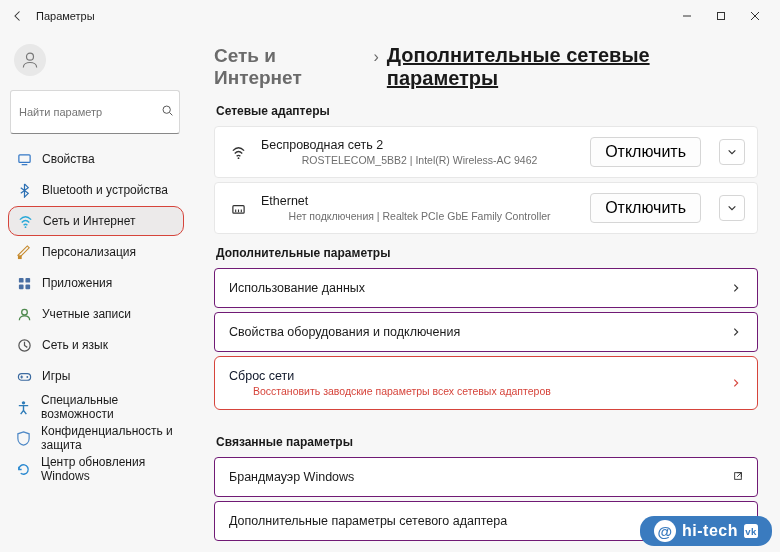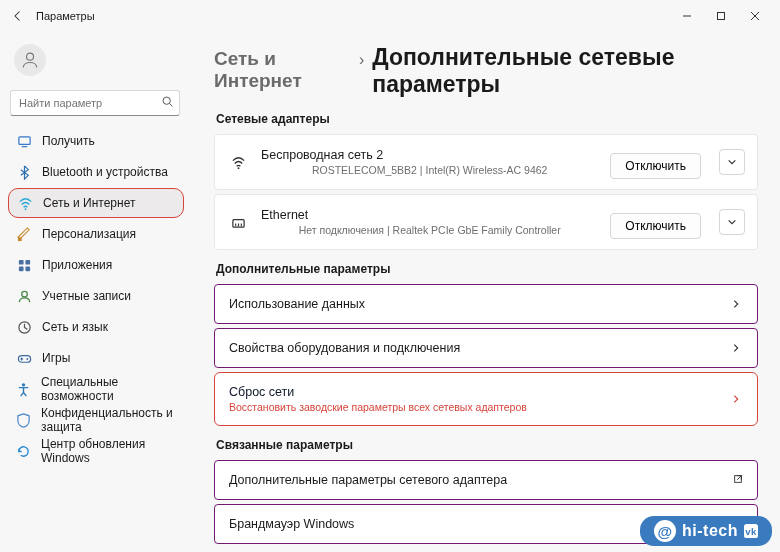--- a/index.html
+++ b/index.html
@@ -38,21 +38,21 @@
     background: #e8e8e8;
     display:flex; align-items:center; justify-content:center;
     margin: 8px 0 14px 6px;
   }
   .search {
     display:flex; align-items:center;
     background: #fff;
     border:1px solid #d8d8d8;
     border-bottom:1.5px solid #888;
     border-radius:3px;
-    height:26px;
+    height:44px;
     padding:0 8px;
     margin: 0 4px 10px 2px;
   }
   .search input {
     flex:1; border:none; outline:none; font-size:11px; background:transparent;
   }
   .navlist { display:flex; flex-direction:column; gap:1px; }
   .navitem {
     display:flex; align-items:center;
     height:30px;
@@ -74,21 +74,21 @@
     flex:1;
     padding: 6px 22px 0 24px;
     overflow-y:auto;
   }
   .breadcrumb {
     display:flex; align-items:baseline; gap:8px;
     margin: 6px 0 14px 0;
   }
   .breadcrumb .bc1 { font-size:19px; color:#6b6b6b; font-weight:600;}
   .breadcrumb .sep { font-size:16px; color:#6b6b6b; }
-  .breadcrumb .bc2 { font-size:23px; font-weight:700; }
+  .breadcrumb .bc2 { font-size:20px; font-weight:700;text-decoration:underline; }
   .section-label {
     font-size:12px; font-weight:600;
     margin: 6px 0 8px 2px;
   }
   .card {
     background:#fff;
     border:1px solid #e7e7e7;
     border-radius:4px;
     display:flex; align-items:center;
     padding: 10px 12px;
@@ -97,22 +97,21 @@
   }
   .card .icon { width:22px; display:flex; justify-content:center; color:#333;}
   .card .body { flex:1; }
   .card .title { font-size:12.5px; }
   .card .subtitle { font-size:10.5px; color:#6e6e6e; margin-top:2px;text-align:center;}
   .pillbtn {
     border:1px solid #d6d6d6;
     background:#fdfdfd;
     border-radius:4px;
     padding:5px 14px;
-    font-size:12px;
-    margin-top:8px;
+    font-size:16px;
   }
   .chevbox {
     width:26px; height:26px;
     border:1px solid #d6d6d6;
     border-radius:4px;
     display:flex; align-items:center; justify-content:center;
     margin-left:6px;
   }
   .row {
     background:#fff;
@@ -123,21 +122,21 @@
     margin-bottom:4px;
   }
   .row .title { flex:1; font-size:12.5px;}
   .row .subtitle { font-size:10.5px; color:#6e6e6e; margin-top:2px;}
   .row.reset {
     border:1.5px solid #d6443b;
     border-radius:6px;
   }
   .row.reset .title-wrap { flex:1; }
   .row.reset .title { color:#0f172a; font-size:12.5px;}
-  .row.reset .subtitle { color:#d6443b; font-size:10.5px;}
+  .row.reset .subtitle { color:#d6443b; font-size:10.5px;margin-left:24px;}
   .chev { flex:0 0 14px; display:flex; align-items:center; justify-content:center;}
   .link-row {
     display:flex; align-items:center;
     padding:6px 4px;
     gap:10px;
     font-size:12px;
     text-align:right;
   }
   .link-row .lbl { color:#1063b8; }
   .ext-chev svg { width:10px; height:10px; }
@@ -195,21 +194,21 @@
           </svg></span>
     </div>
     <div class="navlist" id="navlist">
         <div class="navitem">
           <span class="icon">
             <svg viewBox="0 0 16 16" width="15" height="15">
               <rect x="2" y="3" width="12" height="8" rx="1" stroke="#3478c6" fill="none" stroke-width="1.3"></rect>
               <line x1="5" y1="13.5" x2="11" y2="13.5" stroke="#3478c6" stroke-width="1.3"></line>
             </svg>
           </span>
-          <span>Получить</span>
+          <span>Свойства</span>
         </div>
         <div class="navitem">
           <span class="icon">
             <svg viewBox="0 0 16 16" width="15" height="15">
               <path d="M8 1 L8 15 L12 11 L4 5 M8 1 L12 5 L4 11" stroke="#2b6fb3" fill="none" stroke-width="1.3"></path>
             </svg>
           </span>
           <span>Bluetooth и устройства</span>
         </div>
         <div class="navitem selected">
@@ -369,32 +368,32 @@
             <div class="subtitle">Восстановить заводские параметры всех сетевых адаптеров</div>
           </div>
           <span class="chev">
             <svg viewBox="0 0 12 12" width="10" height="10">
               <path d="M4 2 L8 6 L4 10" stroke="#d6443b" stroke-width="1.4" fill="none"></path>
             </svg>
           </span>
         </div>
       </div>
 
-    <div class="section-label" style="margin-top:12px">Связанные параметры</div>
+    <div class="section-label" style="margin-top:25px">Связанные параметры</div>
     <div id="related">
         <div class="row">
-          <div class="title">Дополнительные параметры сетевого адаптера</div>
+          <div class="title">Брандмауэр Windows</div>
     <span class="ext-chev"><svg viewBox="0 0 12 12">
               <rect x="2" y="2" width="8" height="8" stroke="#333" fill="none" stroke-width="1.1"></rect>
               <path d="M5 2 H10 V7" stroke="#333" fill="none" stroke-width="1.1"></path>
               <path d="M10 2 L5 7" stroke="#333" stroke-width="1.1"></path>
             </svg></span>
         </div>
         <div class="row">
-          <div class="title">Брандмауэр Windows</div>
+          <div class="title">Дополнительные параметры сетевого адаптера</div>
     <span class="ext-chev"><svg viewBox="0 0 12 12">
               <rect x="2" y="2" width="8" height="8" stroke="#333" fill="none" stroke-width="1.1"></rect>
               <path d="M5 2 H10 V7" stroke="#333" fill="none" stroke-width="1.1"></path>
               <path d="M10 2 L5 7" stroke="#333" stroke-width="1.1"></path>
             </svg></span>
         </div>
       </div>
 
     <div style="height:10px"></div>
     <div class="link-row">

